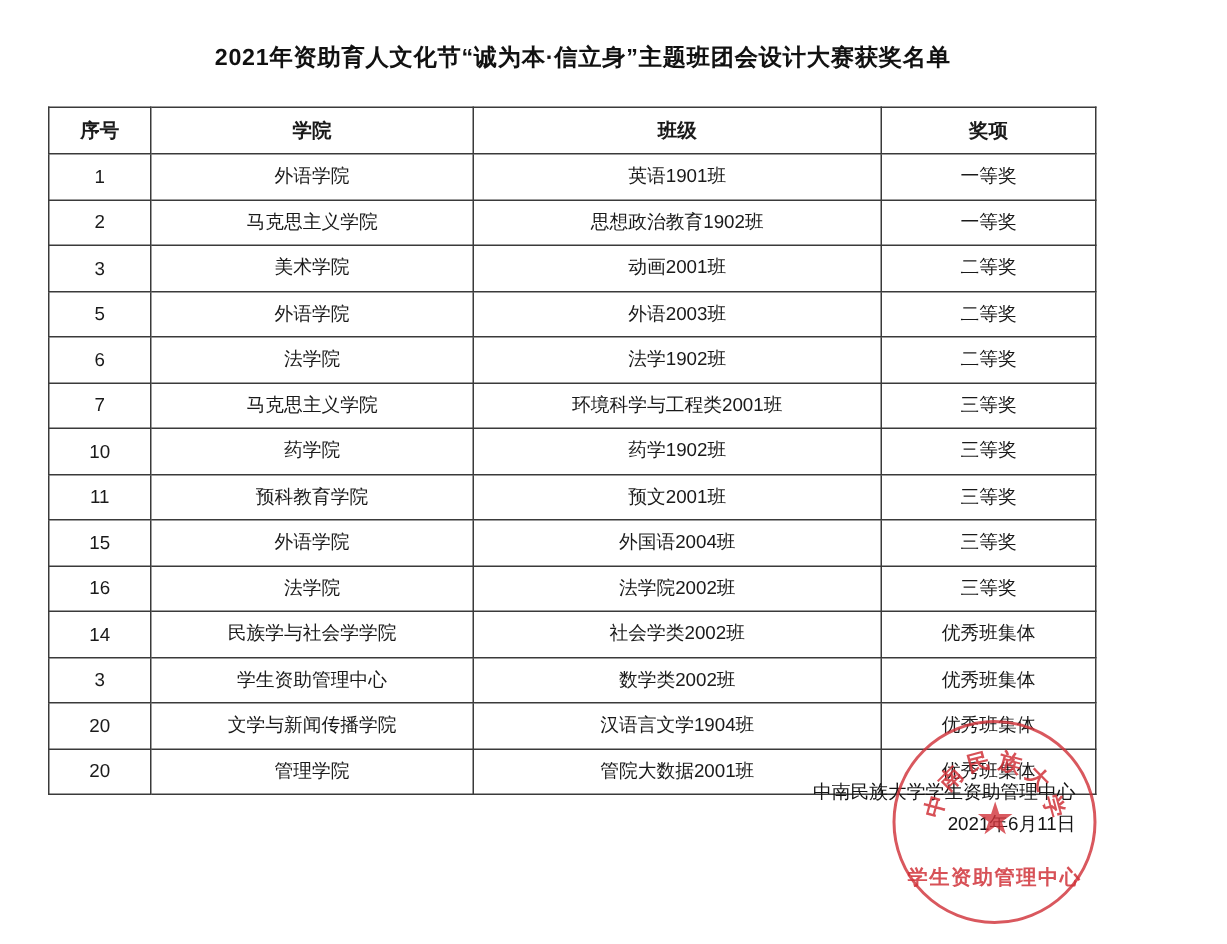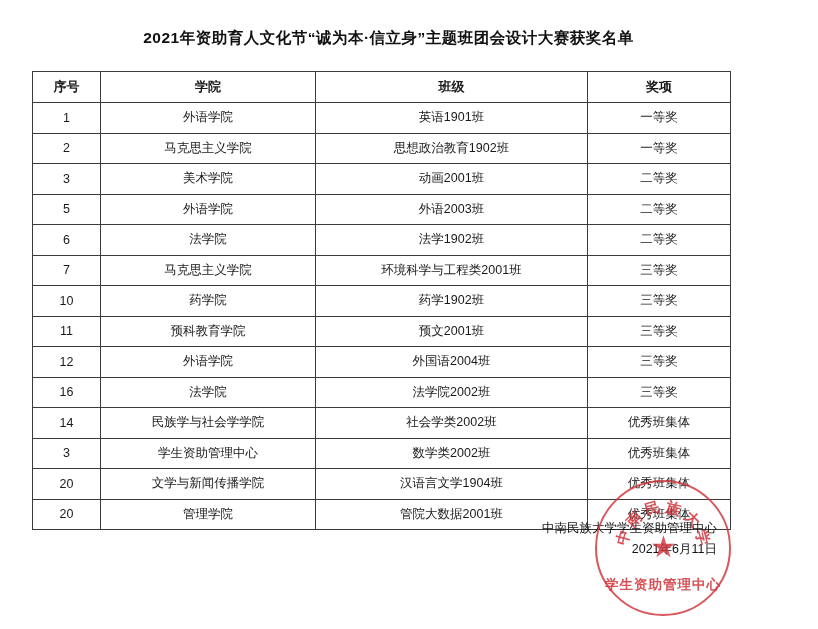--- a/index.html
+++ b/index.html
@@ -198,21 +198,21 @@
           <td>药学1902班</td>
           <td>三等奖</td>
         </tr>
         <tr>
           <td>11</td>
           <td>预科教育学院</td>
           <td>预文2001班</td>
           <td>三等奖</td>
         </tr>
         <tr>
-          <td>12</td>
+          <td>15</td>
           <td>外语学院</td>
           <td>外国语2004班</td>
           <td>三等奖</td>
         </tr>
         <tr>
           <td>16</td>
           <td>法学院</td>
           <td>法学院2002班</td>
           <td>三等奖</td>
         </tr>

